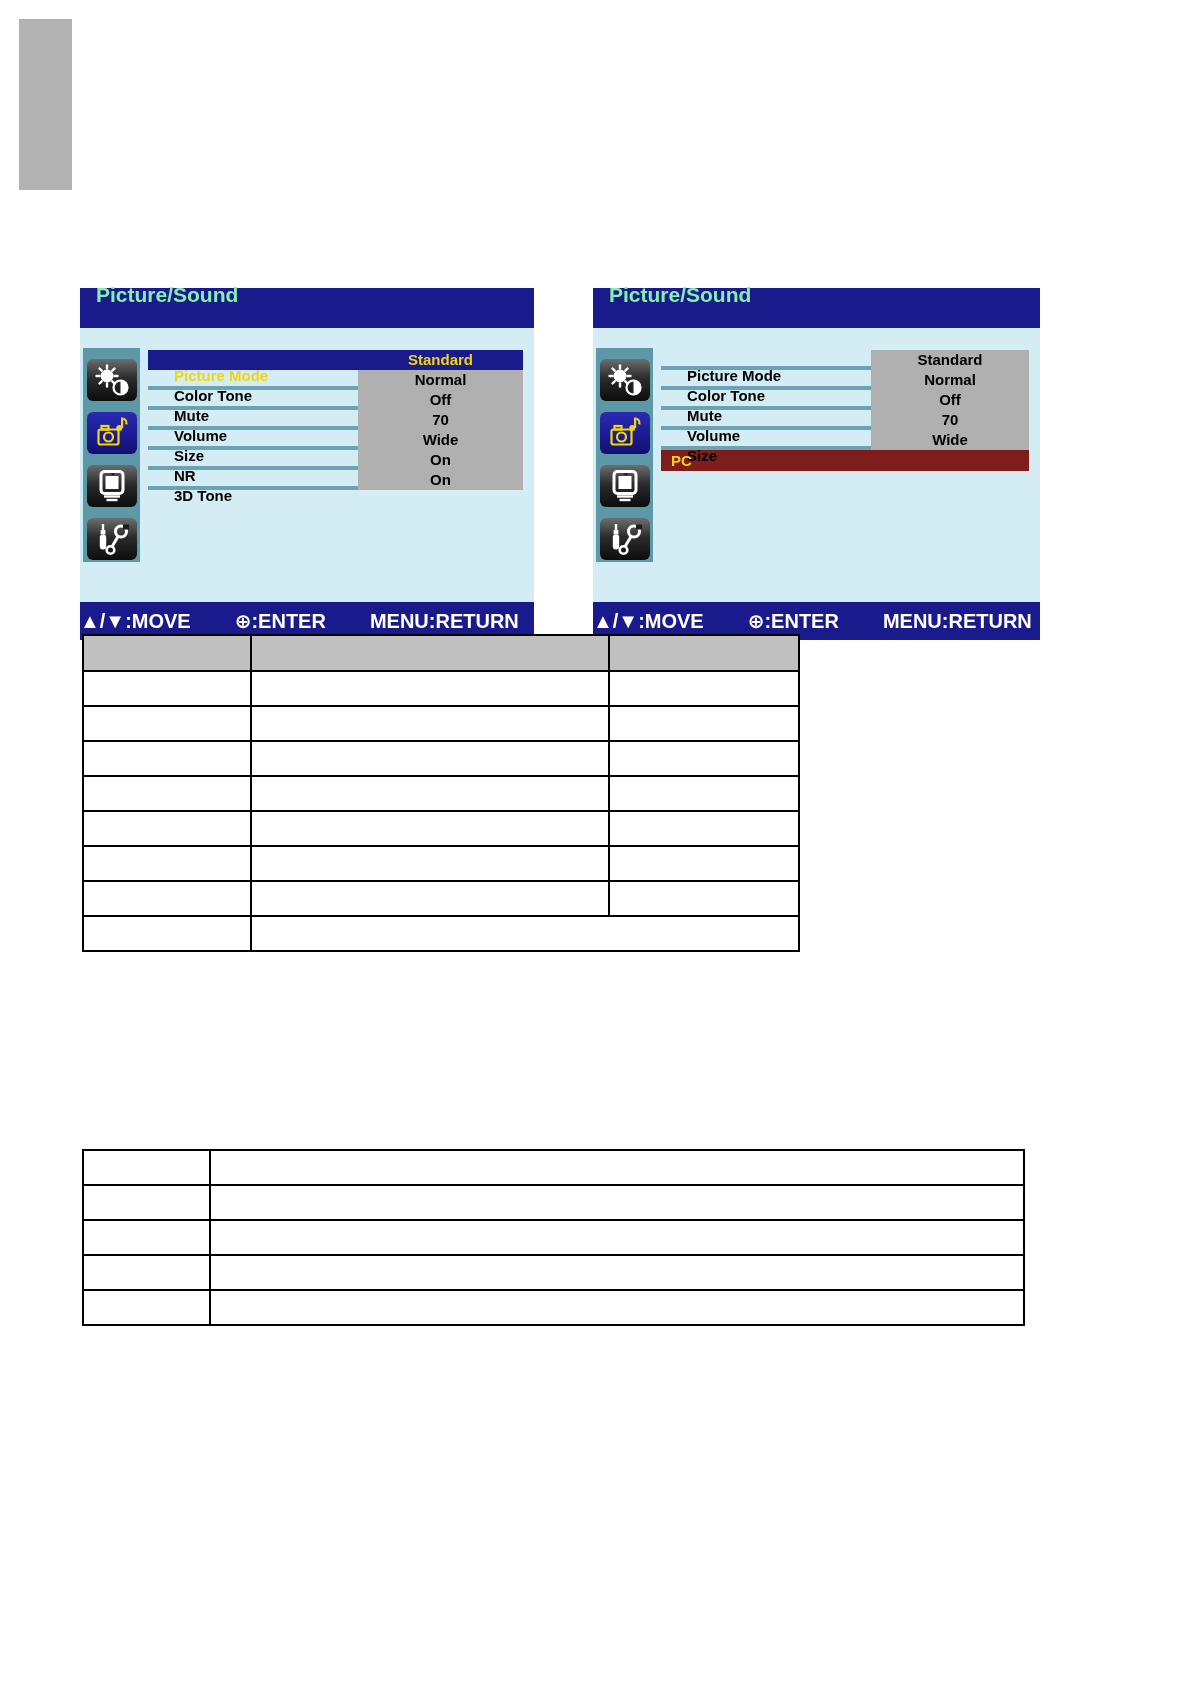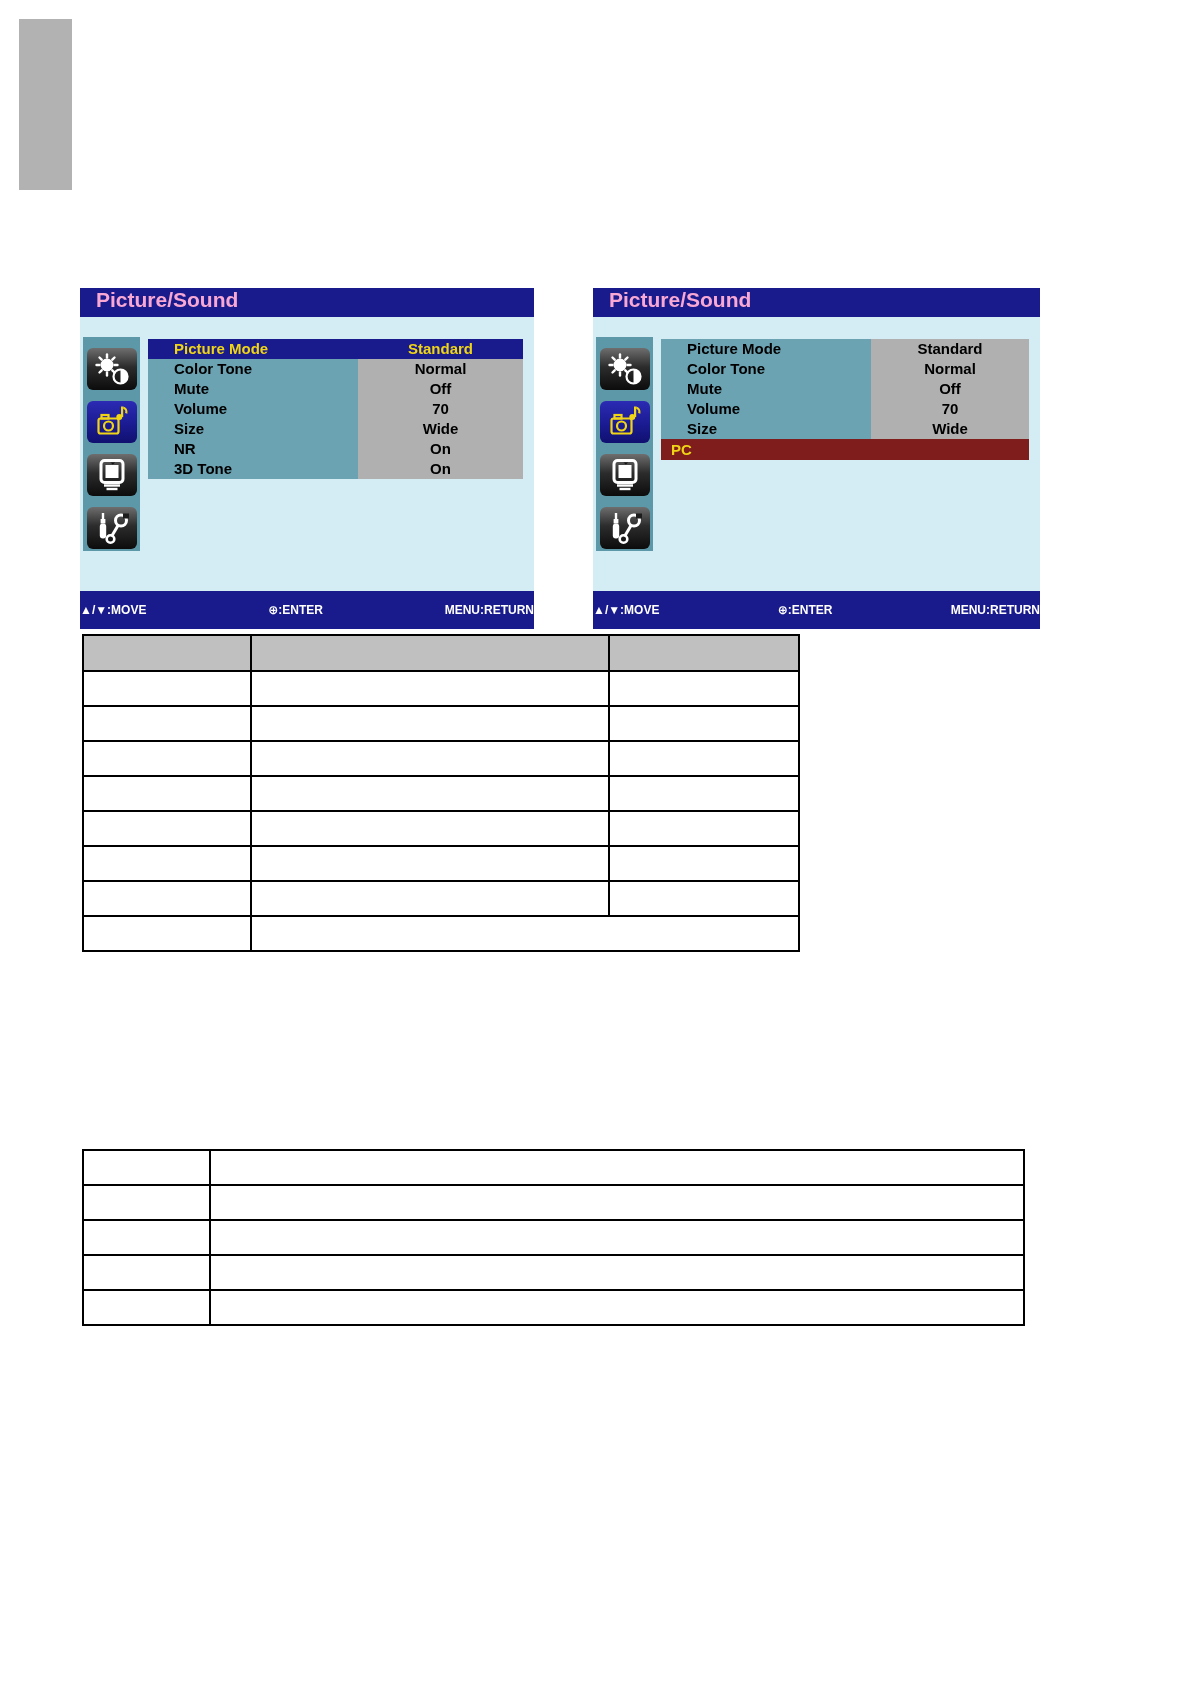--- a/index.html
+++ b/index.html
@@ -9,33 +9,33 @@
   
   .accent{position:absolute;left:19px;top:19px;width:53px;height:171px;background:#b2b2b2;}
   .header-box{position:absolute;left:78px;top:19px;width:1080px;height:171px;background:#e5e5e5;}
   .header-title{position:absolute;left:18px;bottom:16px;font-size:62px;font-weight:bold;color:#0b0b0b;
         white-space:nowrap;letter-spacing:-1px;transform:scaleX(0.8) scaleY(1.04);transform-origin:left bottom;}
 
   
   .osd{position:absolute;top:288px;height:338px;}
   .osd-l{left:80px;width:454px;}
   .osd-r{left:593px;width:447px;}
-  .osd-title{height:29px;background:#191a8c;color:#f9a8d4;font-size:21px;font-weight:bold;
-        display:flex;align-items:flex-end;padding:0 0 5px 16px;box-sizing:border-box;}
+  .osd-title{height:40px;background:#191a8c;color:#86efac;font-size:21px;font-weight:bold;
+        display:flex;align-items:flex-end;padding:0 0 21px 16px;box-sizing:border-box;}
   .osd-body{position:relative;background:#d4ecf4;height:274px;}
-  .osd-footer{height:38px;background:#191a8c;color:#fff;font-size:12px;font-weight:bold;
-        display:flex;align-items:center;justify-content:space-between;gap:44px;white-space:nowrap;}
+  .osd-footer{height:38px;background:#191a8c;color:#fff;font-size:20px;font-weight:bold;
+        display:flex;align-items:center;justify-content:flex-start;gap:44px;white-space:nowrap;}
   .strip{position:absolute;left:3px;top:20px;width:57px;height:214px;background:#5d98a8;
         display:flex;flex-direction:column;align-items:center;padding-top:11px;gap:11px;box-sizing:border-box;}
   .osd-icon{width:50px;height:42px;border-radius:6px;background:linear-gradient(180deg,#6e6e6e 0%,#2c2c2c 45%,#0c0c0c 100%);
         display:flex;align-items:center;justify-content:center;flex:0 0 auto;}
   .osd-icon.active{background:linear-gradient(180deg,#2b2bb4 0%,#1b1b92 55%,#101070 100%);}
   .rows{position:absolute;left:68px;top:22px;right:11px;}
   .row{display:flex;height:20px;line-height:20px;font-size:15px;font-weight:bold;color:#000;}
-  .row .lbl{width:210px;background:#6ba3b3;padding-left:26px;box-sizing:border-box;white-space:nowrap;}
+  .row .lbl{width:210px;background:#6ba3b3;padding-left:26px;box-sizing:border-box;white-space:nowrap;margin-top:16px;}
   .row .val{flex:1;background:#b0b0b0;text-align:center;}
   .row.hl{background:#191a8c;}
   .row.hl .lbl,.row.hl .val{background:transparent;color:#f0d516;}
   .pcrow{height:21px;line-height:21px;background:#7f1d1d;color:#f0d516;font-size:15px;
         font-weight:bold;padding-left:10px;box-sizing:border-box;}
 
   
   table.tbl{position:absolute;border-collapse:collapse;table-layout:fixed;background:#fff;}
   table.tbl td,table.tbl th{border:2px solid #000;padding:0;}
   table.t1{left:82px;top:634px;width:716px;}

